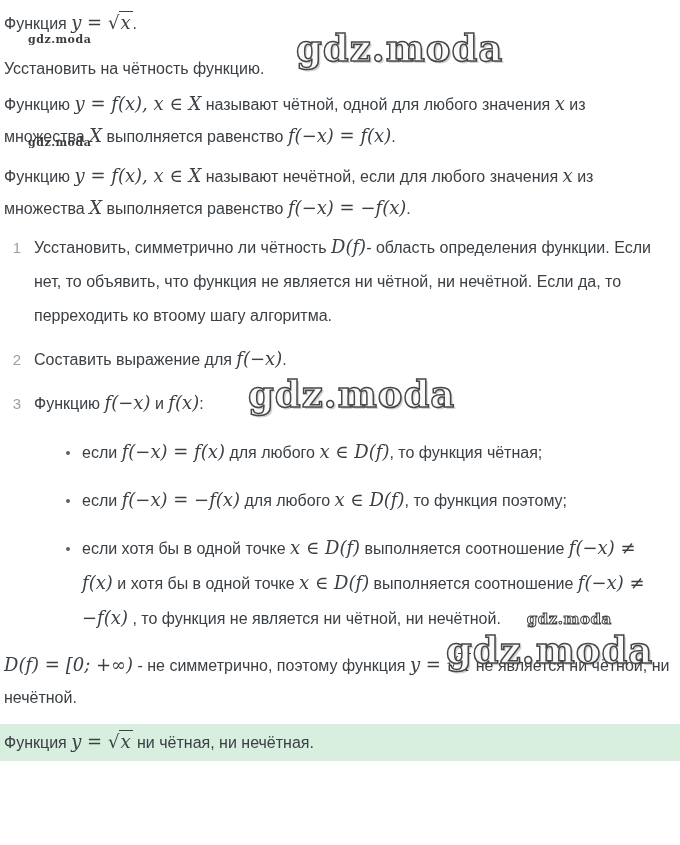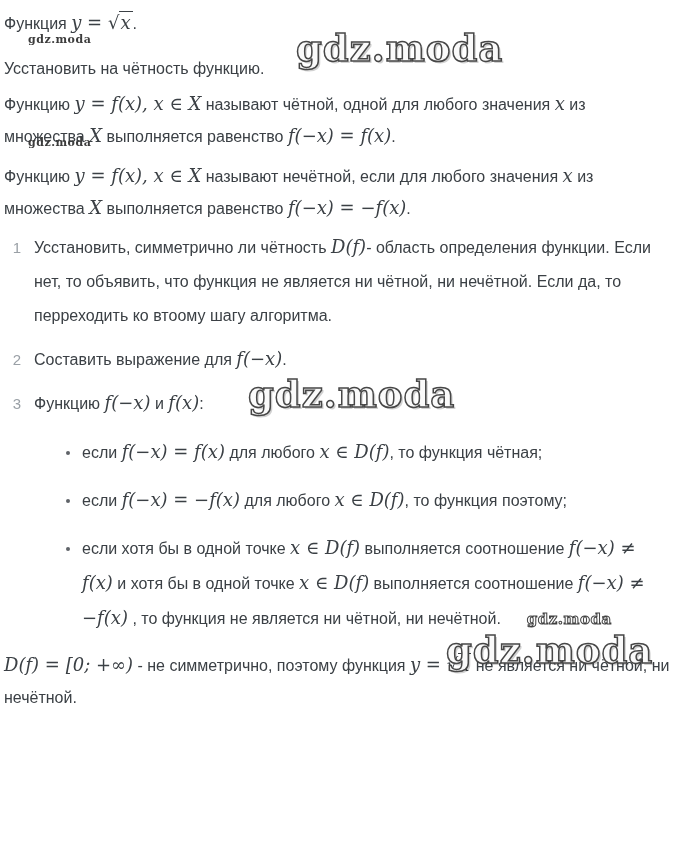--- a/index.html
+++ b/index.html
@@ -72,20 +72,21 @@
   </div>
 
   <div class="ulist">
     <div class="uitem"><span>если </span><span class="math">f(−x) = f(x)</span><span> для любого </span><span class="math">x ∈ D(f)</span><span>, то функция чётная;</span></div>
     <div class="uitem"><span>если </span><span class="math">f(−x) = −f(x)</span><span> для любого </span><span class="math">x ∈ D(f)</span><span>, то функция поэтому;</span></div>
     <div class="uitem"><span>если хотя бы в одной точке </span><span class="math">x ∈ D(f)</span><span> выполняется соотношение </span><span class="math">f(−x) ≠ f(x)</span><span> и хотя бы в одной точке </span><span class="math">x ∈ D(f)</span><span> выполняется соотношение </span><span class="math">f(−x) ≠ −f(x)</span><span> , то функция не является ни чётной, ни нечётной.</span><span class="wm-inline">gdz.moda</span></div>
   </div>
 
   <div class="para p6"><span class="math">D(f) = [0; +∞)</span><span> - не симметрично, поэтому функция </span><span class="math">y = </span><span class="math sqrt"><span class="rad">√</span><span class="radicand">x</span></span><span> не является ни чётной, ни нечётной.</span></div>
 
+  <div class="answer"><span>Функция </span><span class="math">y = </span><span class="math sqrt"><span class="rad">√</span><span class="radicand">x</span></span><span> ни чётная, ни нечётная.</span></div>
 
   <div class="wm wm-sm wm-a">gdz.moda</div>
   <div class="wm wm-lg wm-b">gdz.moda</div>
   <div class="wm wm-sm wm-c">gdz.moda</div>
   <div class="wm wm-lg wm-d">gdz.moda</div>
   <div class="wm wm-lg wm-e">gdz.moda</div>
 
 </div>
 
 </body></html>

